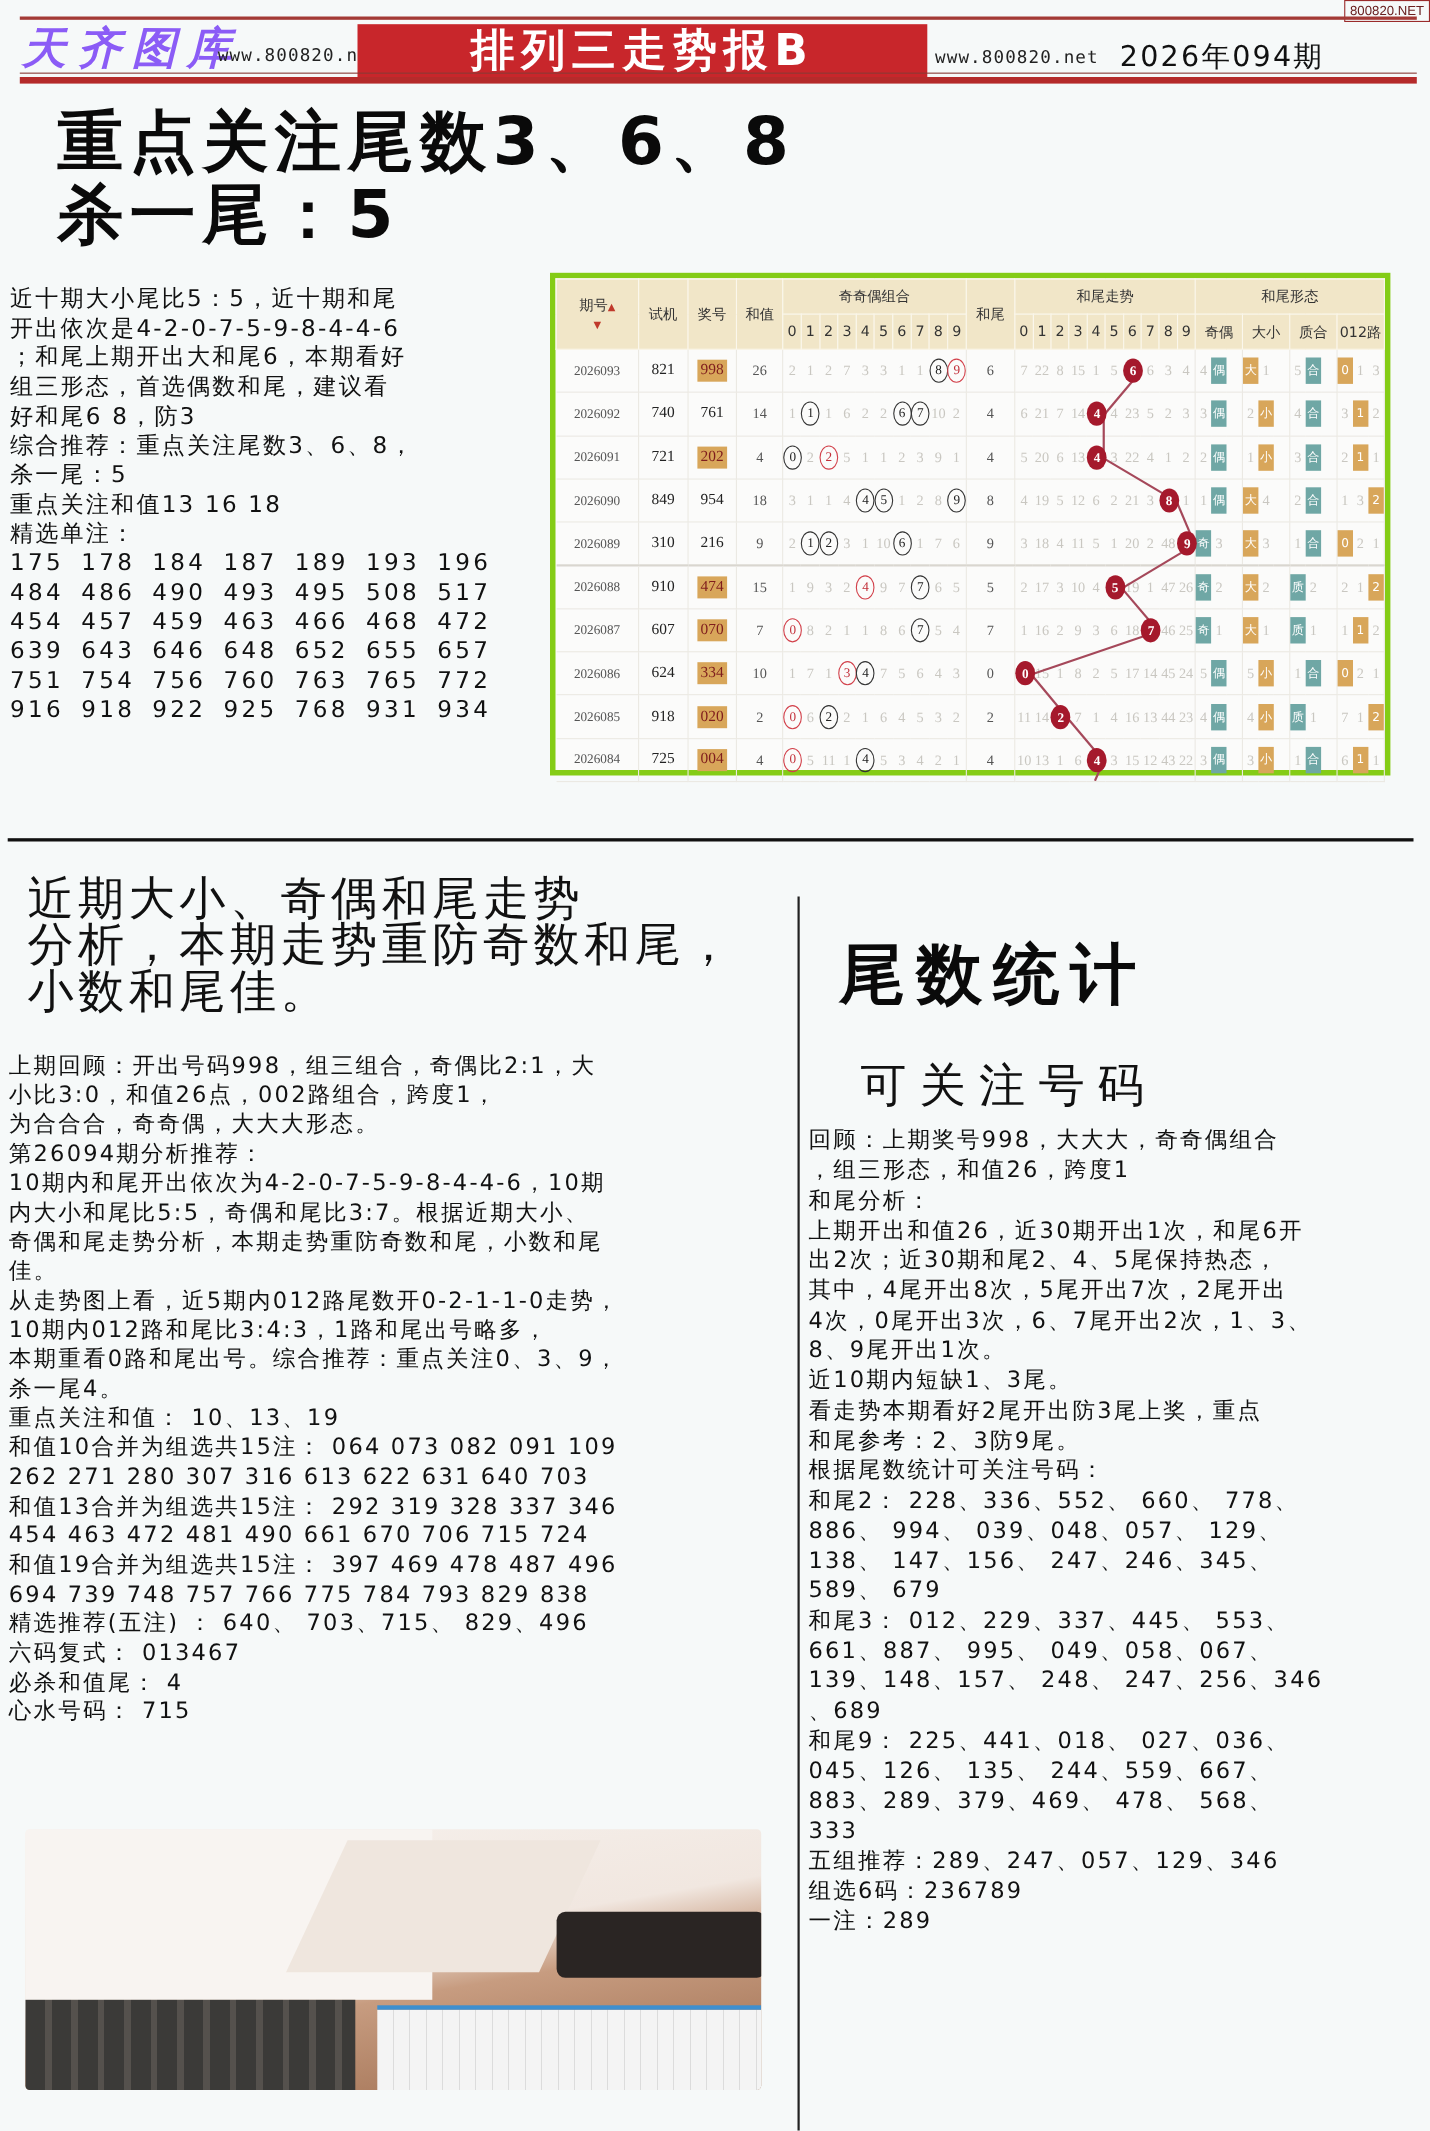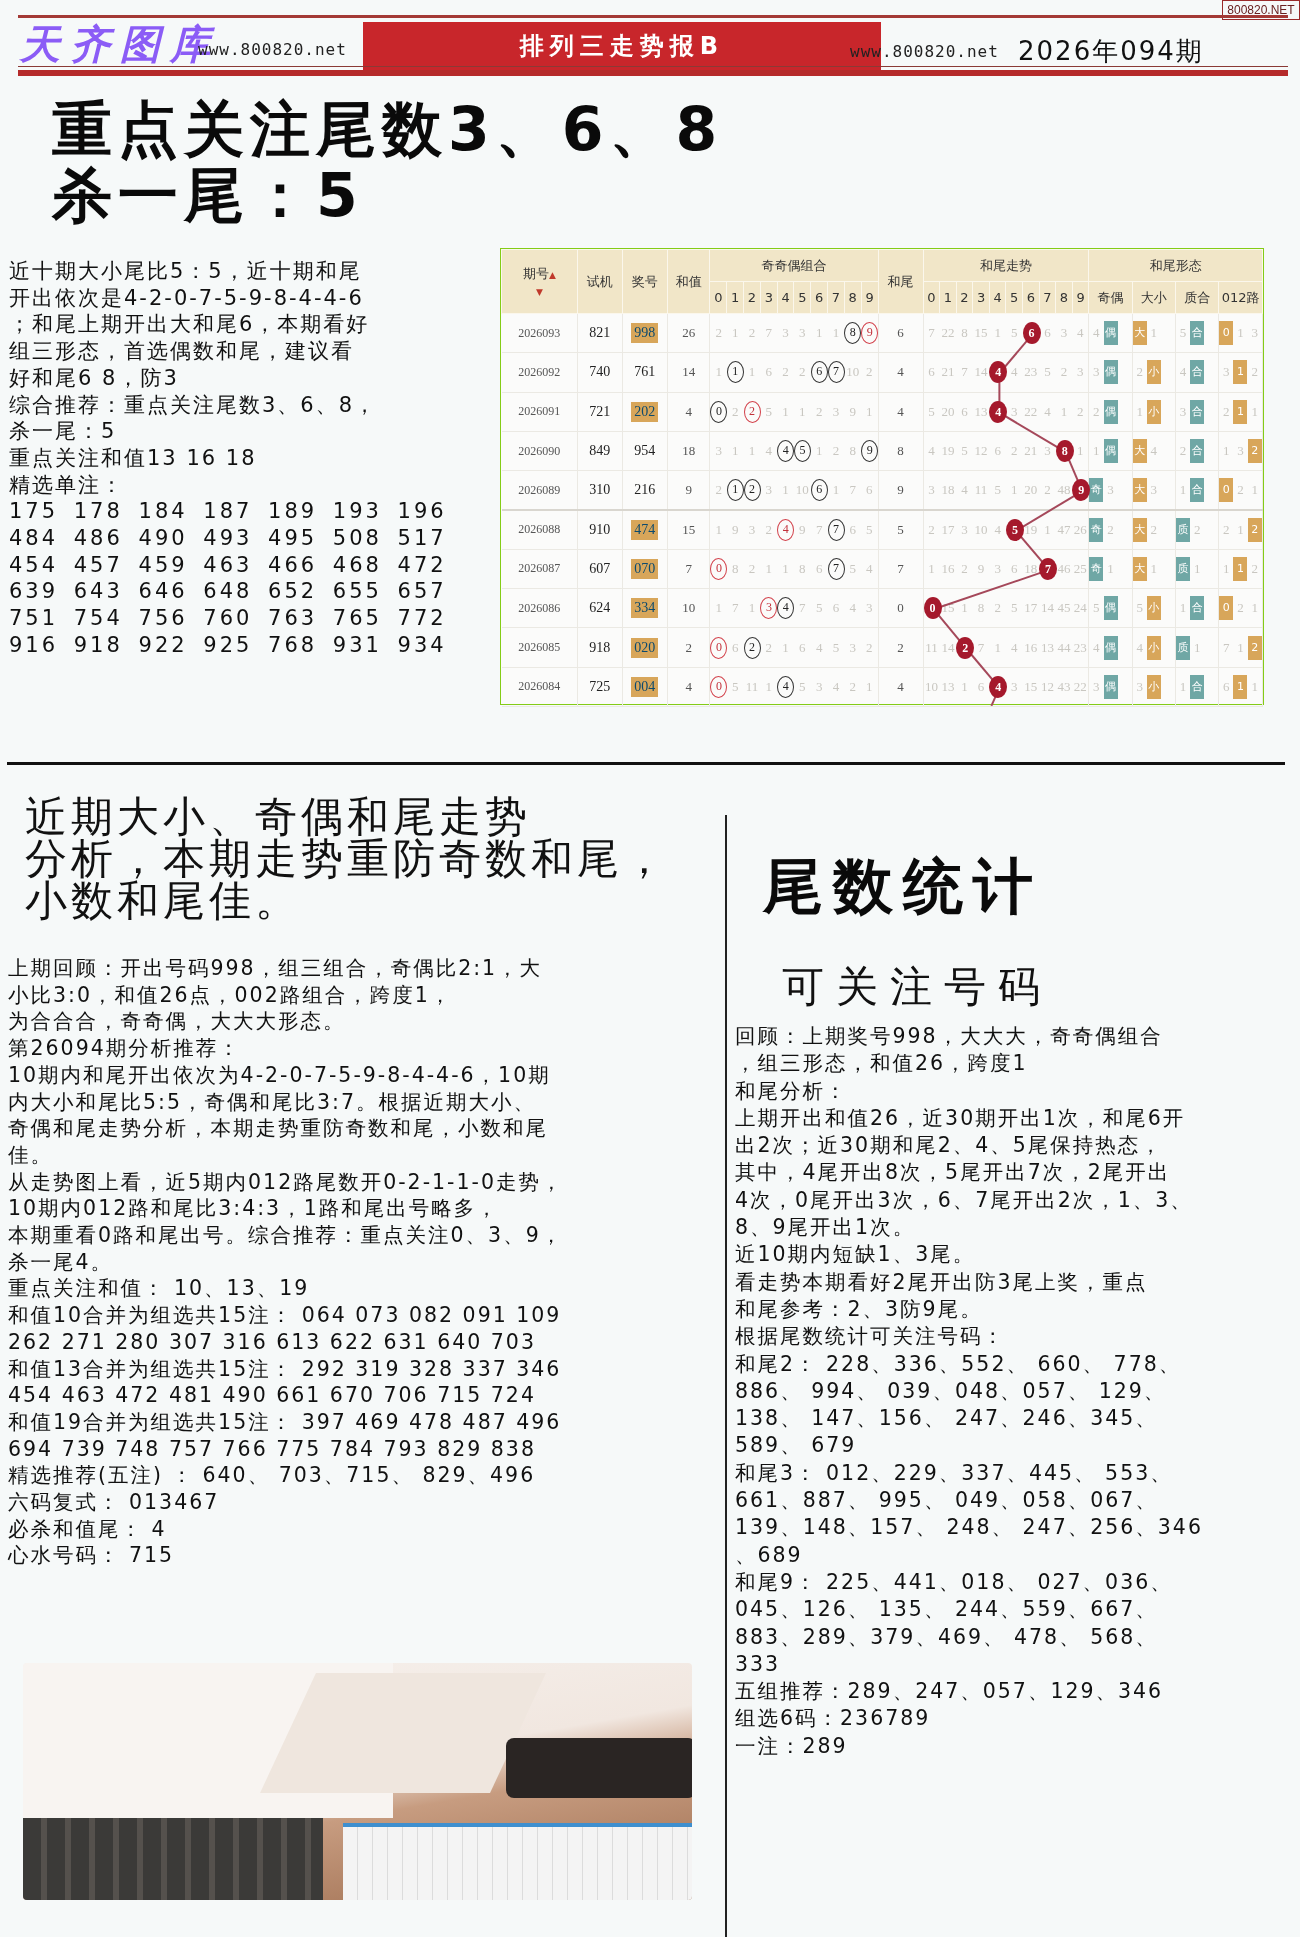--- a/index.html
+++ b/index.html
@@ -5,46 +5,46 @@
   * { box-sizing: border-box; margin: 0; padding: 0; }
   html, body { width: 1300px; height: 1937px; background: #f6f9f9; overflow: hidden; }
   body { position: relative; font-family: "DejaVu Sans", "Liberation Sans", sans-serif; color: #111; }
 
   
   .hdr-line-top { position: absolute; left: 18px; top: 15px; width: 1270px; height: 3px; background: #a33a36; }
   .hdr-line-bot { position: absolute; left: 18px; top: 70px; width: 1270px; height: 6px; background: #b52b2b; }
   .hdr-line-thin { position: absolute; left: 18px; top: 66px; width: 1270px; height: 1px; background: #8a3a36; }
   .logo { position: absolute; left: 20px; top: 20px; height: 48px; font-family: "DejaVu Serif", "Liberation Serif", serif; font-weight: bold; font-style: italic; font-size: 40px; color: #8b5cf6; letter-spacing: 10px; line-height: 48px; }
   .url-left { position: absolute; left: 198px; top: 40px; font-family: "DejaVu Sans Mono", "Liberation Mono", monospace; font-size: 16px; color: #222; letter-spacing: 1px; }
-  .title-block { position: absolute; left: 325px; top: 22px; width: 518px; height: 48px; background: #c8262b; color: #fff; font-size: 24px; font-weight: bold; text-align: center; line-height: 48px; letter-spacing: 6px; margin-left: 38px; }
+  .title-block { position: absolute; left: 325px; top: 22px; width: 518px; height: 48px; background: #c8262b; color: #fff; font-size: 40px; font-weight: bold; text-align: center; line-height: 48px; letter-spacing: 6px; }
   .url-right { position: absolute; left: 850px; top: 42px; font-family: "DejaVu Sans Mono", "Liberation Mono", monospace; font-size: 16px; color: #222; letter-spacing: 1px; }
   .issue { position: absolute; left: 1018px; top: 34px; font-size: 26px; color: #111; letter-spacing: 2px; }
   .watermark { position: absolute; left: 1222px; top: 0px; width: 78px; height: 20px; border: 1px solid #9a2b2b; font-family: "Liberation Sans", sans-serif; font-size: 12px; color: #6a2020; text-align: center; line-height: 18px; background: #f6f9f9; }
 
   
   .headline { position: absolute; left: 52px; top: 96px; font-size: 60px; font-weight: bold; line-height: 66px; letter-spacing: 6px; color: #0a0a0a; }
 
   
   .summary { position: absolute; left: 9px; top: 242px; width: 480px; font-size: 21px; line-height: 26.7px; letter-spacing: 2px; color: #111; margin-top: 16px; }
   .summary .num-row { letter-spacing: 3px; word-spacing: 6px; }
 
   
-  .trend { position: absolute; left: 500px; top: 248px; width: 764px; height: 457px; background: #fbfbfa; border: 1px solid #84cc16; font-family: "Liberation Serif", "DejaVu Serif", serif; }
+  .trend { position: absolute; left: 500px; top: 248px; width: 764px; height: 457px; background: #fbfbfa; border: 5px solid #84cc16; font-family: "Liberation Serif", "DejaVu Serif", serif; }
   .trend table { border-collapse: collapse; width: 100%; table-layout: fixed; }
   .trend th { background: #f1e6c8; color: #333; font-weight: normal; font-family: "DejaVu Sans", sans-serif; font-size: 13px; border: 1px solid #fbf7ec; height: 32px; }
   .trend th.sub { font-size: 13px; height: 32px; }
   .trend td { text-align: center; font-size: 13px; height: 39.3px; border-bottom: 1px solid #ebe9e3; color: #c9c7c1; position: relative; }
   .trend td.period { color: #555; font-size: 12px; border-right: 1px solid #ebe9e3; }
   .trend td.trial { color: #222; font-size: 14px; border-right: 1px solid #ebe9e3; }
   .trend td.draw { border-right: 1px solid #ebe9e3; }
   .trend td.sum { color: #555; border-right: 1px solid #ebe9e3; }
   .trend td.tail { color: #555; border-right: 1px solid #ebe9e3; border-left: 1px solid #ebe9e3; }
   .trend td.grpend { border-right: 1px solid #ebe9e3; }
   .draw-val { display: inline-block; padding: 2px 3px; font-size: 14px; color: #222; }
-  .draw-val.hl { background: #d8a65a; color: #0c4a6e; }
+  .draw-val.hl { background: #d8a65a; color: #7f1d1d; }
   .circ { display: inline-block; width: 17px; height: 22px; border: 1.5px solid #333; border-radius: 50%; color: #222; line-height: 19px; font-size: 12px; }
   .circ.red { border-color: #d2404a; color: #c2303a; }
   .dot { display: inline-block; width: 18px; height: 22px; border-radius: 50%; background: #a5192c; color: #fff; font-weight: bold; line-height: 22px; font-size: 12px; position: relative; z-index: 2; }
   .tag { display: inline-block; width: 14px; height: 24px; line-height: 24px; font-size: 11px; color: #fff; font-family: "DejaVu Sans", sans-serif; }
   .tag.teal { background: #6fa7a5; }
   .tag.gold { background: #d8a65a; }
   .sep td { border-top: 2px solid #d9d6cf; }
   .sort-icon { color: #c0392b; font-size: 9px; }
   .trend svg.lines { position: absolute; left: 0; top: 0; pointer-events: none; z-index: 1; }
 

